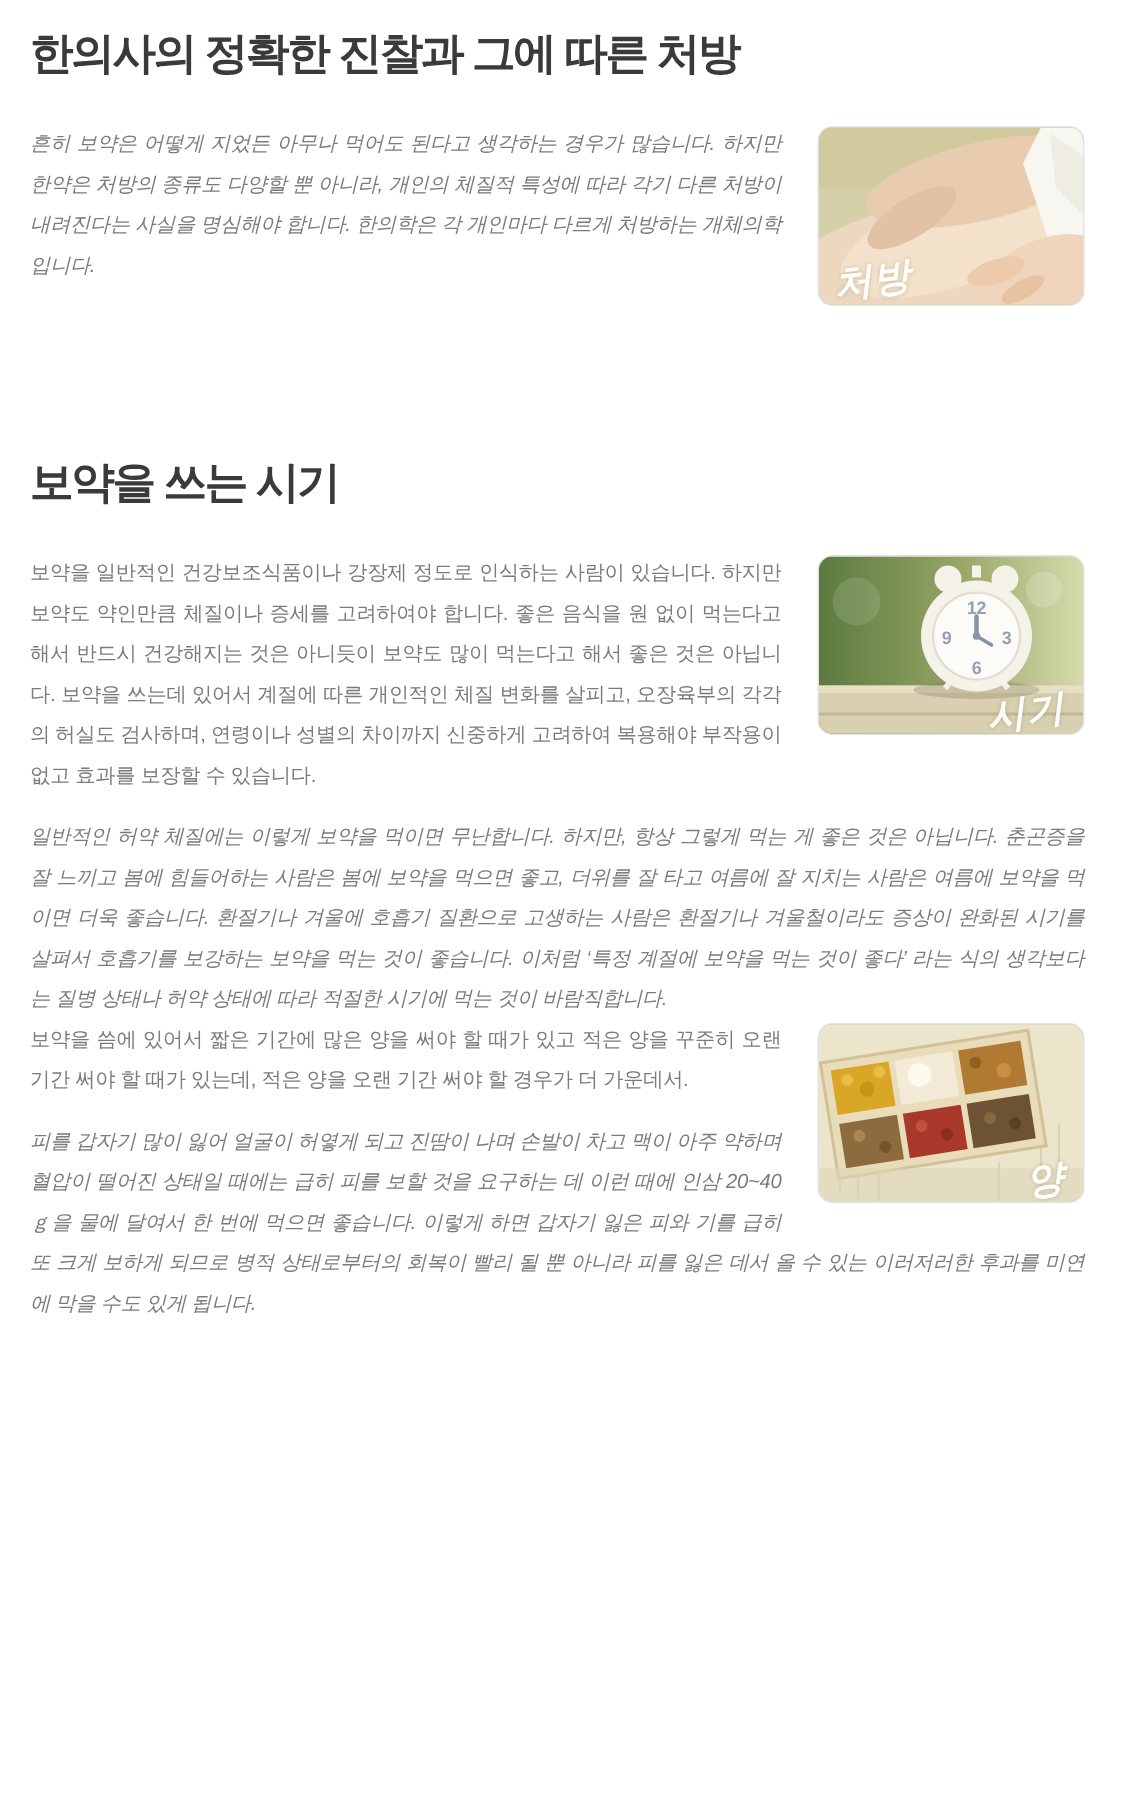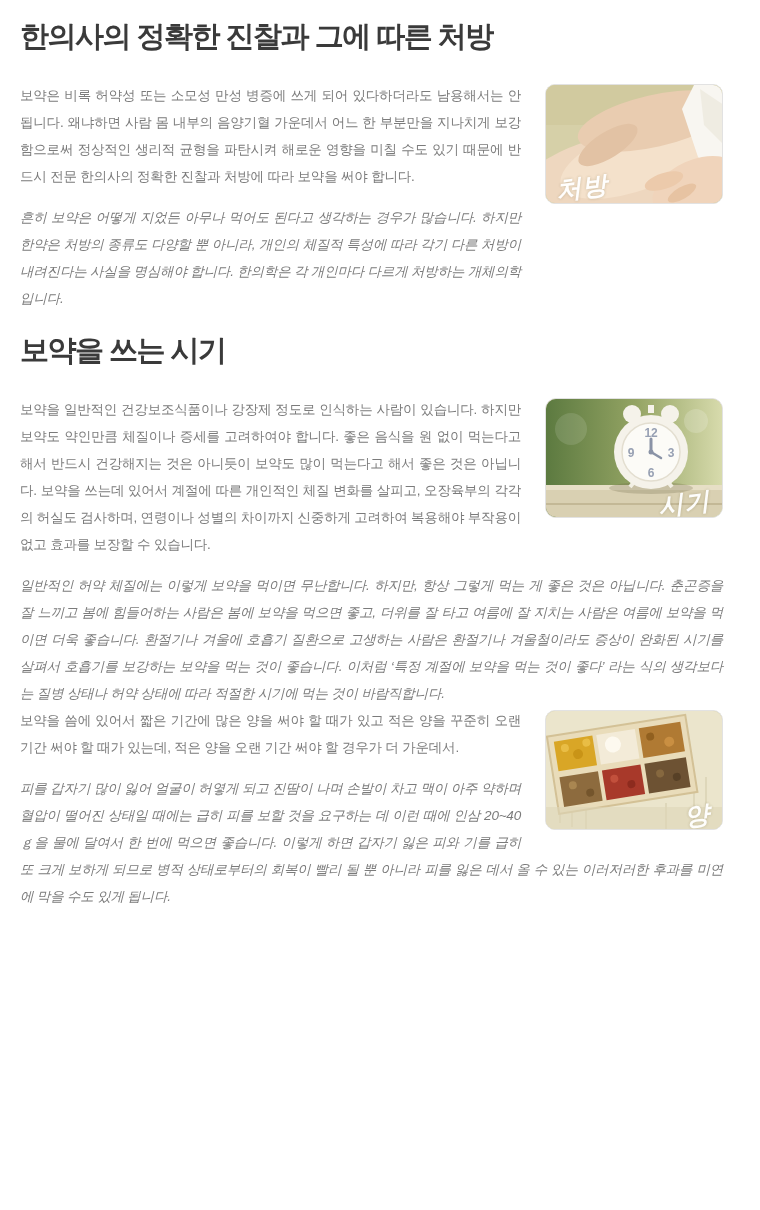--- a/index.html
+++ b/index.html
@@ -9,35 +9,35 @@
     font-family:"Liberation Sans","DejaVu Sans",sans-serif;
     overflow:hidden;
   }
   .page { width:741px; padding:18px 18px 0 20px; }
 
   h2.sec-title {
     font-size:29px; font-weight:bold; color:#3a3a3a;
     letter-spacing:-1.5px; line-height:36px;
     margin:0 0 28px 0;
   }
-  section + section h2.sec-title { margin-top:20px; }
+  section + section h2.sec-title { margin-top:42px; }
 
   .sec-body { font-size:13.5px; line-height:27px; color:#7b7b7b;
               letter-spacing:-0.2px; text-align:justify; }
   .sec-body::after { content:""; display:block; clear:both; }
   .sec-body p { margin:0 0 14px 0; }
   .sec-body p:last-child { margin-bottom:0;font-style:italic; }
 
   .figure {
     float:right; position:relative; width:178px; height:120px;
     border:1px solid #e2e2e2; border-radius:10px; overflow:hidden;
     background:#d6d0a8;
   }
   .fig-1 { margin:2px 0 58px 24px; }
-  .fig-2 { margin:2px 0 20px 24px;border-radius:11px; }
+  .fig-2 { margin:2px 0 20px 24px; }
   .fig-3 { margin:3px 0 26px 24px; }
   .figure svg { display:block; }
 
   .fig-caption {
     position:absolute; color:#ffffff; font-weight:bold; font-style:italic;
     font-size:25px; letter-spacing:1px; opacity:.95;
     text-shadow:0 0 3px rgba(120,110,70,.35);
     transform:rotate(-7deg);
   }
   .cap-left  { left:10px; bottom:2px; }
@@ -60,21 +60,20 @@
           <ellipse cx="108" cy="36" rx="78" ry="26" fill="#e9ccb0" transform="rotate(-13 108 36)"></ellipse>
           <ellipse cx="62" cy="60" rx="34" ry="13" fill="#e2c2a4" transform="rotate(-32 62 60)"></ellipse>
           <polygon points="148,0 178,0 178,96 152,72 136,24" fill="#f8f6f1"></polygon>
           <polygon points="154,4 178,20 178,60 158,40" fill="#efece2"></polygon>
           <ellipse cx="150" cy="102" rx="46" ry="27" fill="#f0d4bb" transform="rotate(-24 150 102)"></ellipse>
           <ellipse cx="118" cy="96" rx="20" ry="8" fill="#eccaab" transform="rotate(-18 118 96)"></ellipse>
           <ellipse cx="136" cy="108" rx="16" ry="6" fill="#e7c3a2" transform="rotate(-30 136 108)"></ellipse>
         </svg>
         <div class="fig-caption cap-left">처방</div>
       </div>
-      <p>보약은 비록 허약성 또는 소모성 만성 병증에 쓰게 되어 있다하더라도 남용해서는 안됩니다. 왜냐하면 사람 몸 내부의 음양기혈 가운데서 어느 한 부분만을 지나치게 보강함으로써 정상적인 생리적 균형을 파탄시켜 해로운 영향을 미칠 수도 있기 때문에 반드시 전문 한의사의 정확한 진찰과 처방에 따라 보약을 써야 합니다.</p>
       <p>흔히 보약은 어떻게 지었든 아무나 먹어도 된다고 생각하는 경우가 많습니다. 하지만 한약은 처방의 종류도 다양할 뿐 아니라, 개인의 체질적 특성에 따라 각기 다른 처방이 내려진다는 사실을 명심해야 합니다. 한의학은 각 개인마다 다르게 처방하는 개체의학입니다.</p>
     </div>
   </section>
 
   <section>
     <h2 class="sec-title">보약을 쓰는 시기</h2>
     <div class="sec-body">
       <div class="figure fig-2">
         <svg width="178" height="120" viewBox="0 0 178 120">
           <defs>

